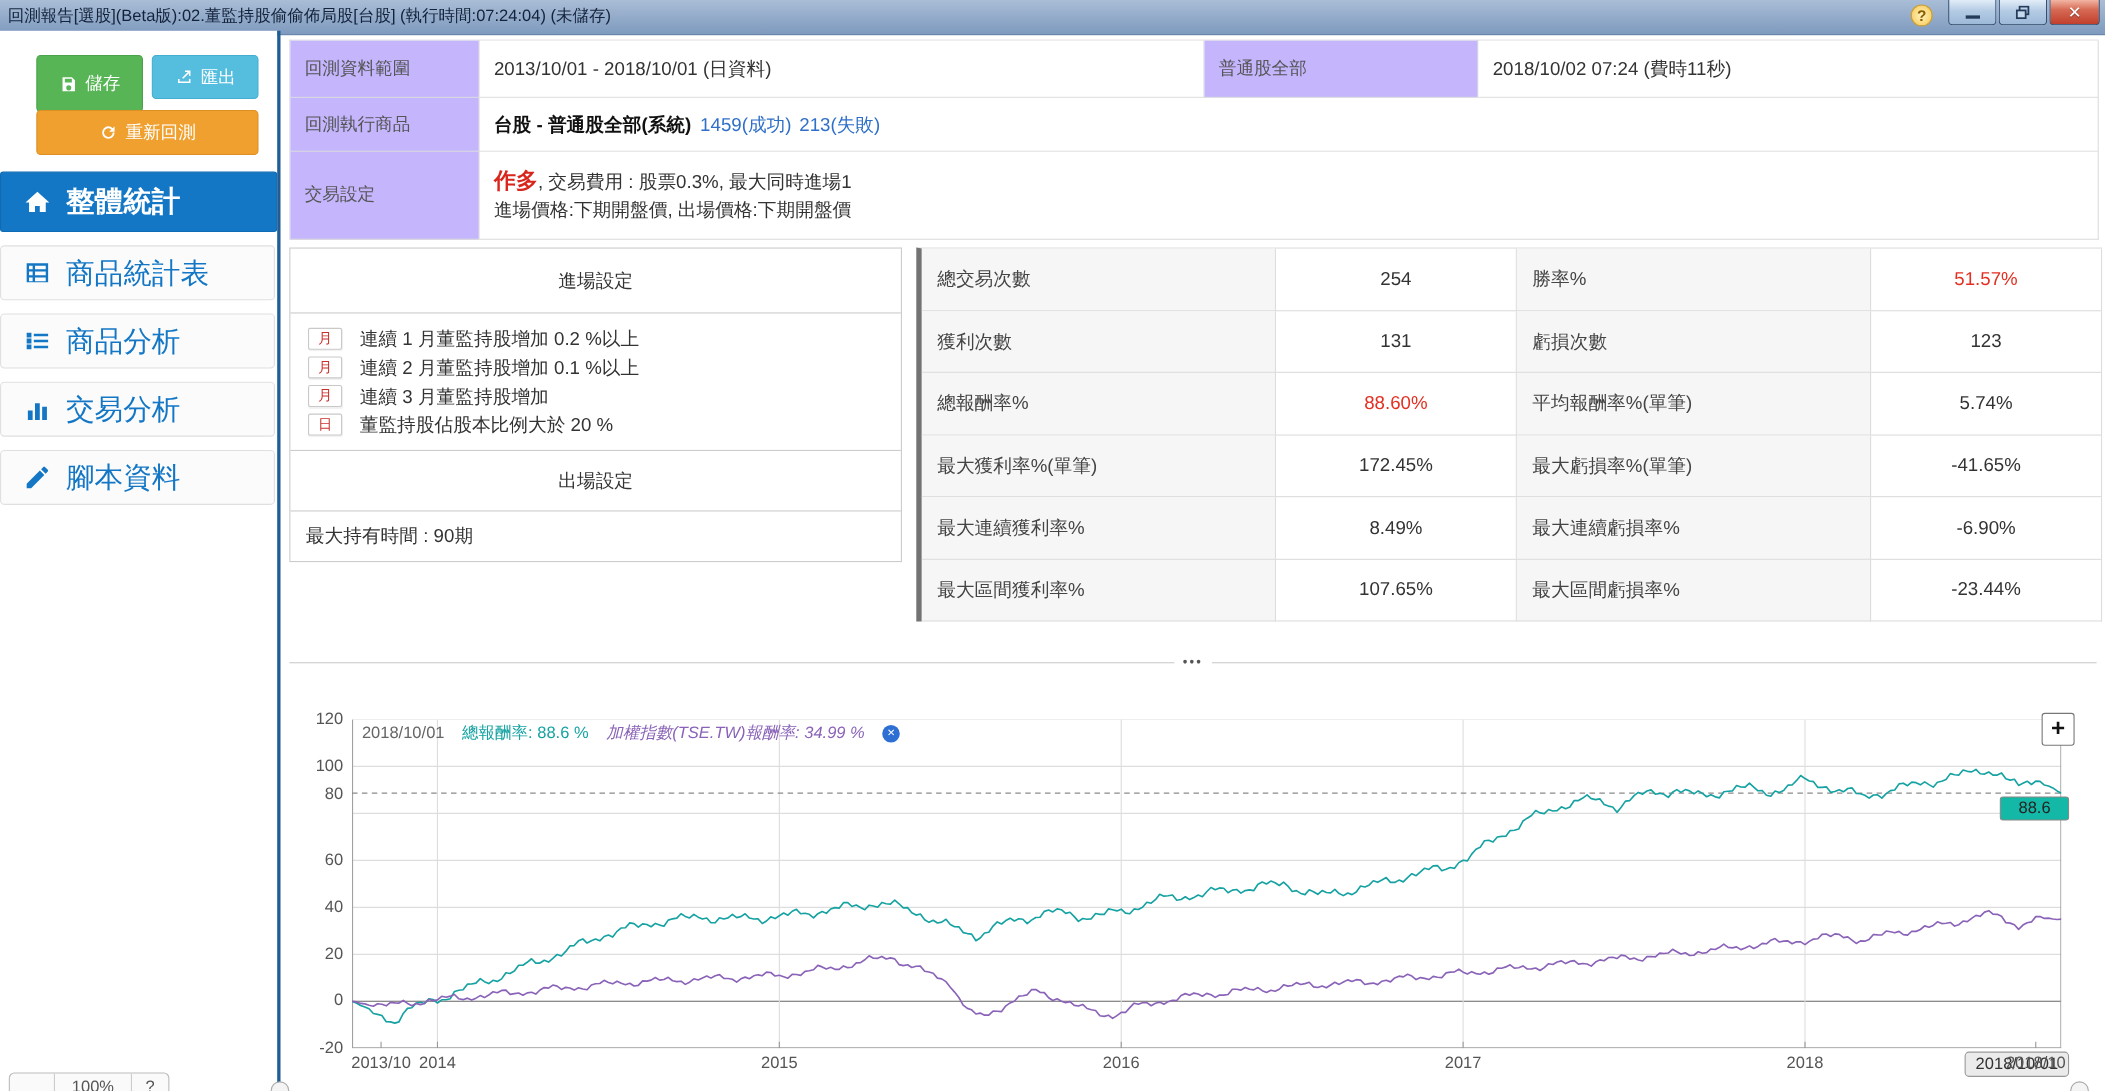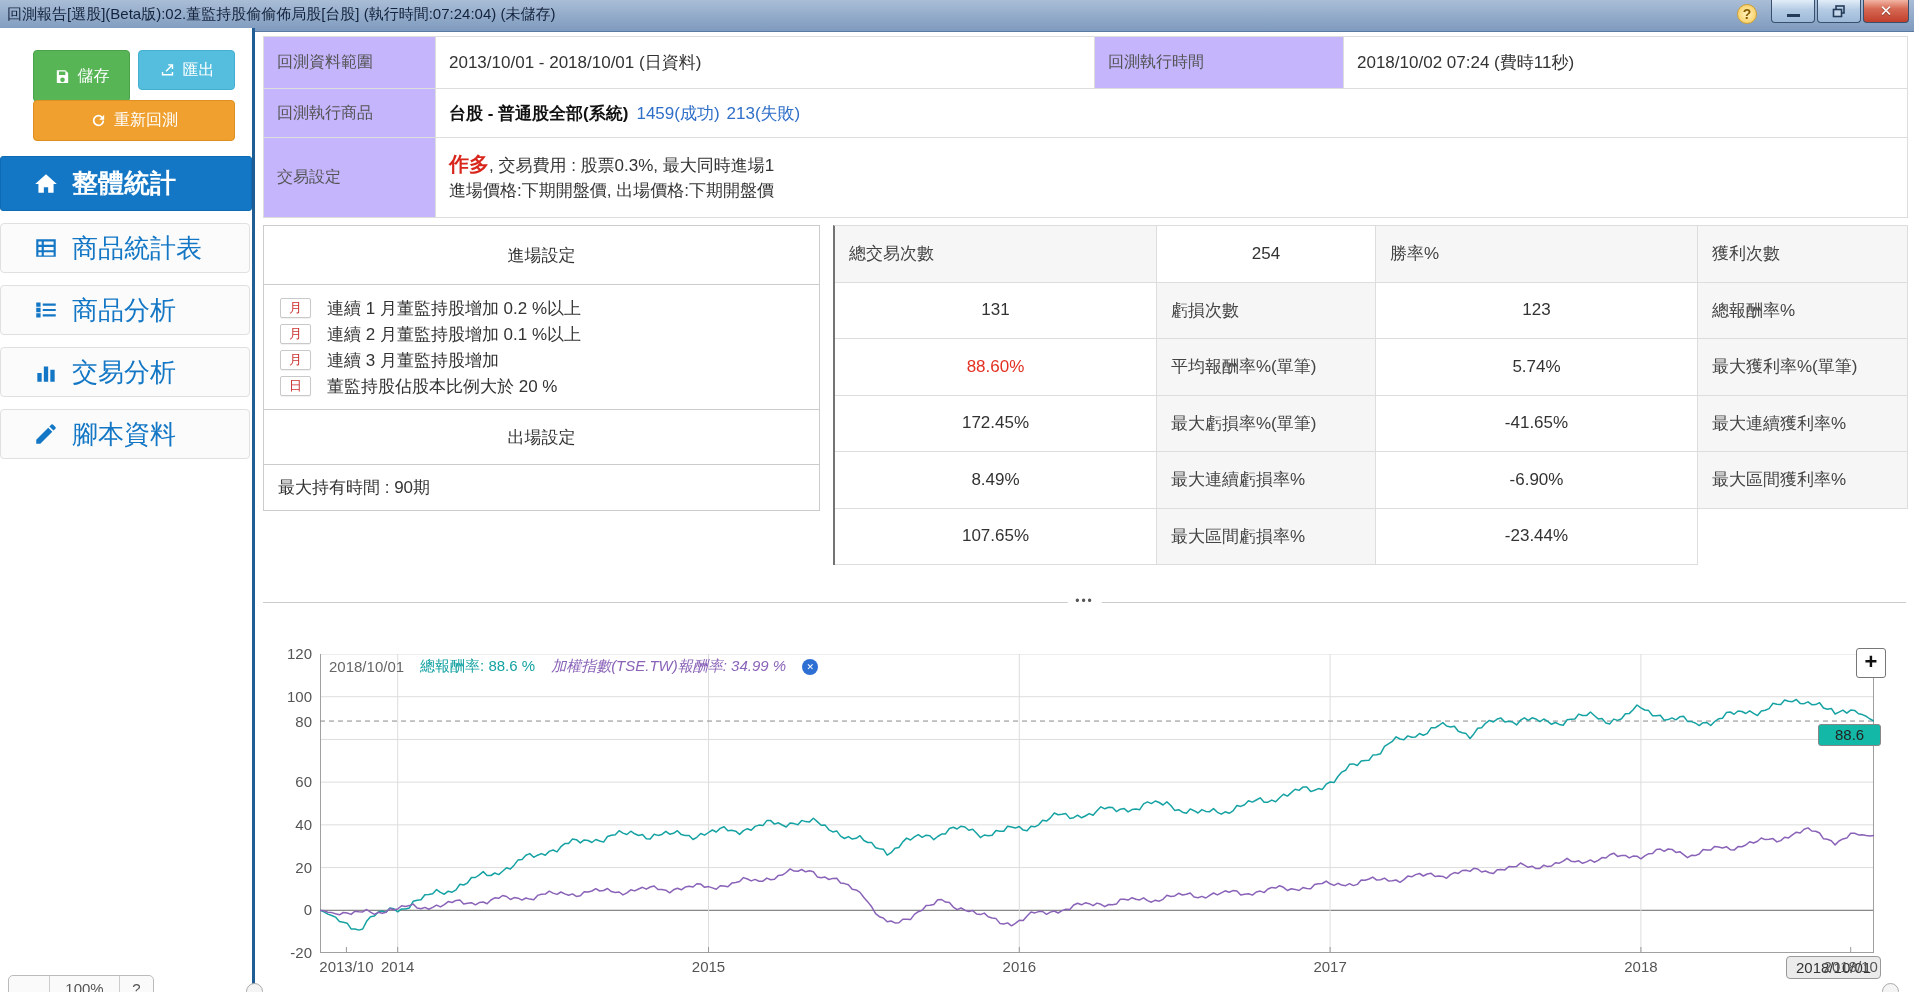--- a/index.html
+++ b/index.html
@@ -24,21 +24,21 @@
   
   .sidebar{position:absolute;left:0;top:28px;width:252px;height:964px;background:#fff}
   .side-divider{position:absolute;left:252px;top:28px;width:3px;height:964px;background:#1f5d94}
   .btn{position:absolute;border-radius:4px;color:#fff;font-size:16px;display:flex;align-items:center;
     justify-content:center;gap:7px;cursor:pointer}
   .btn svg{width:17px;height:17px;fill:#fff}
   .btn-save{left:33px;top:22px;width:97px;height:52px;background:#57b556;border:1px solid #4aa34a}
   .btn-export{left:138px;top:22px;width:97px;height:40px;background:#55bede;border:1px solid #43aed0}
   .btn-rerun{left:33px;top:72px;width:202px;height:41px;background:#efa02f;border:1px solid #dd9021}
   .menu{position:absolute;left:0;top:128px;width:252px}
-  .menu-item{height:50px;width:250px;margin-bottom:12px;display:flex;align-items:center;padding-left:32px;
+  .menu-item{height:50px;width:250px;margin-bottom:12px;display:flex;align-items:center;padding-left:20px;
     gap:13px;font-size:26px;color:#1377c5;background:#fbfbfb;border:1px solid #e0e0e0;border-radius:4px;cursor:pointer}
   .menu-item svg{width:26px;height:26px;fill:currentColor;flex:0 0 auto}
   .menu-item.active{background:#1377c5;color:#fff;border-color:#0f6bb4;height:55px;width:252px;
     border-radius:3px;font-weight:bold}
 
   
   .info-table{position:absolute;left:263px;top:36px;display:grid;
     grid-template-columns:172px 659px 249px 564px;grid-template-rows:52px 49px 80px;
     border-top:1px solid #ddd;border-left:1px solid #ddd;font-size:16px}
   .it-cell{border-right:1px solid #ddd;border-bottom:1px solid #ddd;display:flex;align-items:center;
@@ -57,21 +57,21 @@
   .cond{display:flex;align-items:center;height:26px;font-size:17px}
   .badge{width:31px;height:20px;border:1px solid #c9c9c9;border-radius:2px;color:#c9302c;font-size:13px;
     display:flex;align-items:center;justify-content:center;margin-right:16px;background:#fff;
     box-shadow:0 1px 1px rgba(0,0,0,.06);flex:0 0 auto}
   .ep-header2{height:55px;display:flex;align-items:center;justify-content:center;font-size:17px;border-bottom:1px solid #ccc}
   .ep-last{height:45px;display:flex;align-items:center;padding-left:14px;font-size:17px}
 
   
   .stats-grid{position:absolute;left:833px;top:225px;display:grid;
     grid-template-columns:322px 219px 322px 210px;grid-auto-rows:56.5px;
-    border-top:1px solid #ddd;border-left:2px solid #737373;font-size:17px;background:#fff}
+    border-top:1px solid #ddd;border-left:5px solid #737373;font-size:17px;background:#fff}
   .st-cell{border-right:1px solid #ddd;border-bottom:1px solid #ddd;display:flex;align-items:center;color:#333}
   .st-label{background:#f6f6f6;color:#444;padding-left:14px}
   .st-value{justify-content:center}
   .red{color:#e33022}
 
   
   .splitter{position:absolute;left:263px;top:602px;width:1643px;border-top:1px solid #ccc;cursor:row-resize}
   .splitter-dots{position:absolute;left:50%;top:-9px;transform:translateX(-50%);background:#fff;
     padding:0 8px;color:#555;font-size:12px;letter-spacing:2px}
 
@@ -171,21 +171,21 @@
         </svg>
         <span>腳本資料</span>
       </div>
     </div>
 </div>
 <div class="side-divider"></div>
 
 <div class="info-table">
   <div class="it-cell it-label">回測資料範圍</div>
   <div class="it-cell">2013/10/01 - 2018/10/01 (日資料)</div>
-  <div class="it-cell it-label">回測執行時間</div>
+  <div class="it-cell it-label">普通股全部</div>
   <div class="it-cell">2018/10/02 07:24 (費時11秒)</div>
 
   <div class="it-cell it-label">回測執行商品</div>
   <div class="it-cell span3">
     <span class="prod-name">台股 - 普通股全部(系統)</span>
     <span class="blue-link">1459(成功)</span>
     <span class="blue-link">213(失敗)</span>
   </div>
 
   <div class="it-cell it-label">交易設定</div>
@@ -216,20 +216,21 @@
       </div>
     </div>
   <div class="ep-header2">出場設定</div>
   <div class="ep-last">最大持有時間 : 90期</div>
 </div>
 
 <div class="stats-grid" id="stats-grid">
     <div class="st-cell st-label">總交易次數</div>
     <div class="st-cell st-value">254</div>
     <div class="st-cell st-label">勝率%</div>
+    <div class="st-cell st-value red">51.57%</div>
     <div class="st-cell st-label">獲利次數</div>
     <div class="st-cell st-value">131</div>
     <div class="st-cell st-label">虧損次數</div>
     <div class="st-cell st-value">123</div>
     <div class="st-cell st-label">總報酬率%</div>
     <div class="st-cell st-value red">88.60%</div>
     <div class="st-cell st-label">平均報酬率%(單筆)</div>
     <div class="st-cell st-value">5.74%</div>
     <div class="st-cell st-label">最大獲利率%(單筆)</div>
     <div class="st-cell st-value">172.45%</div>

